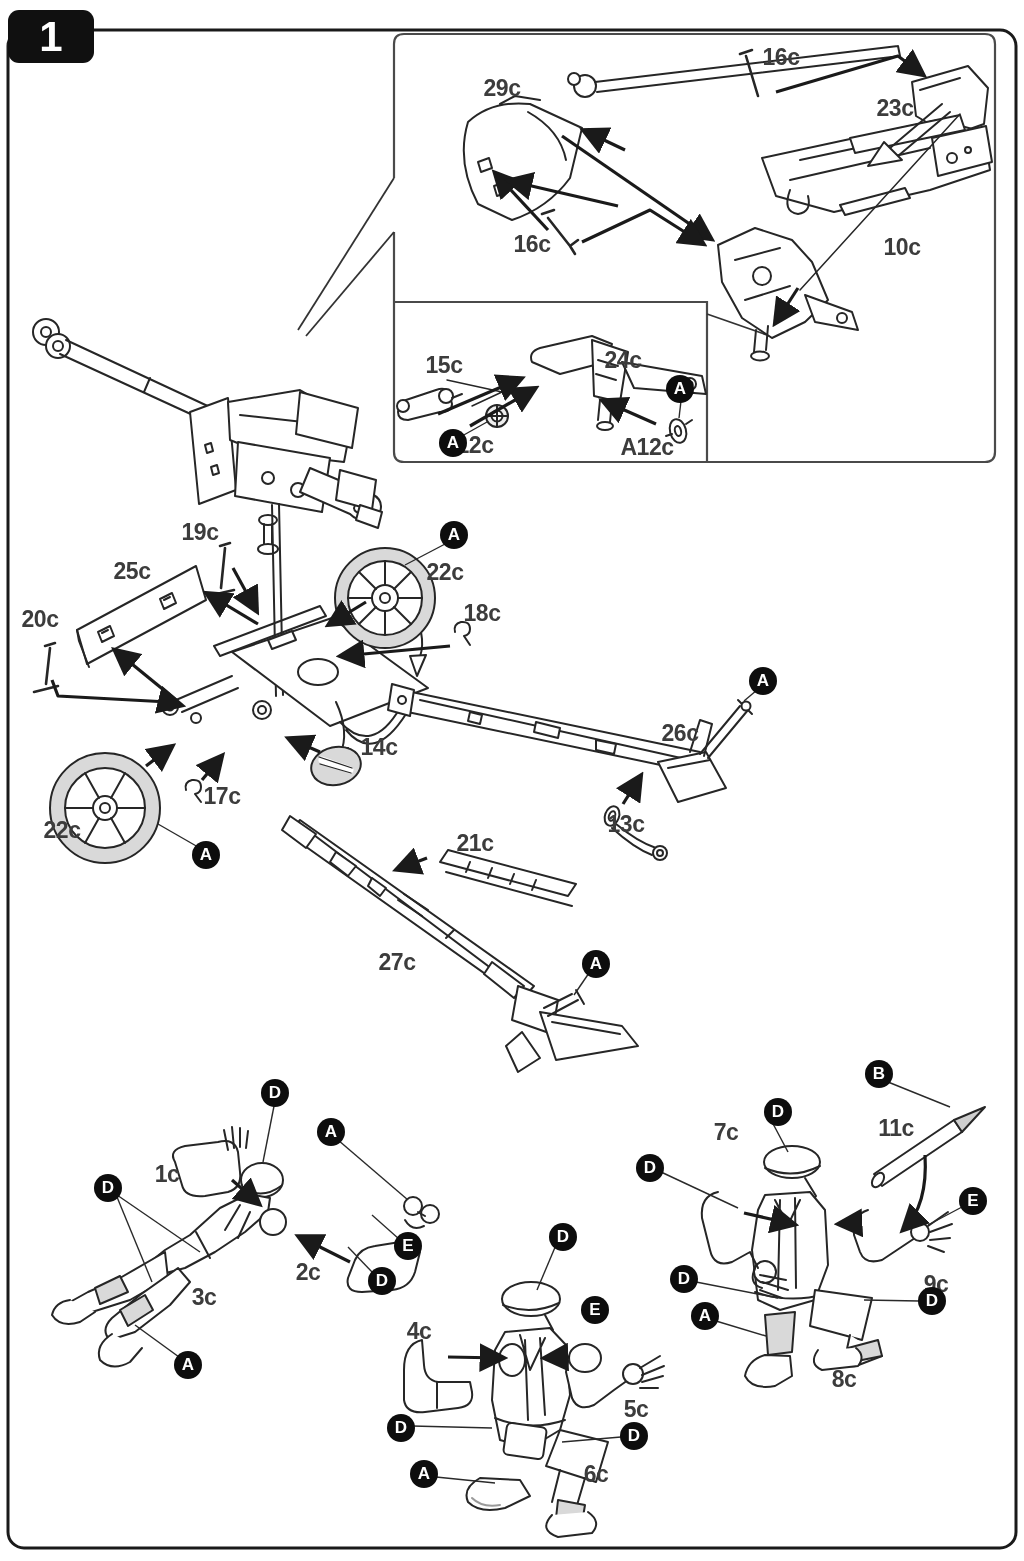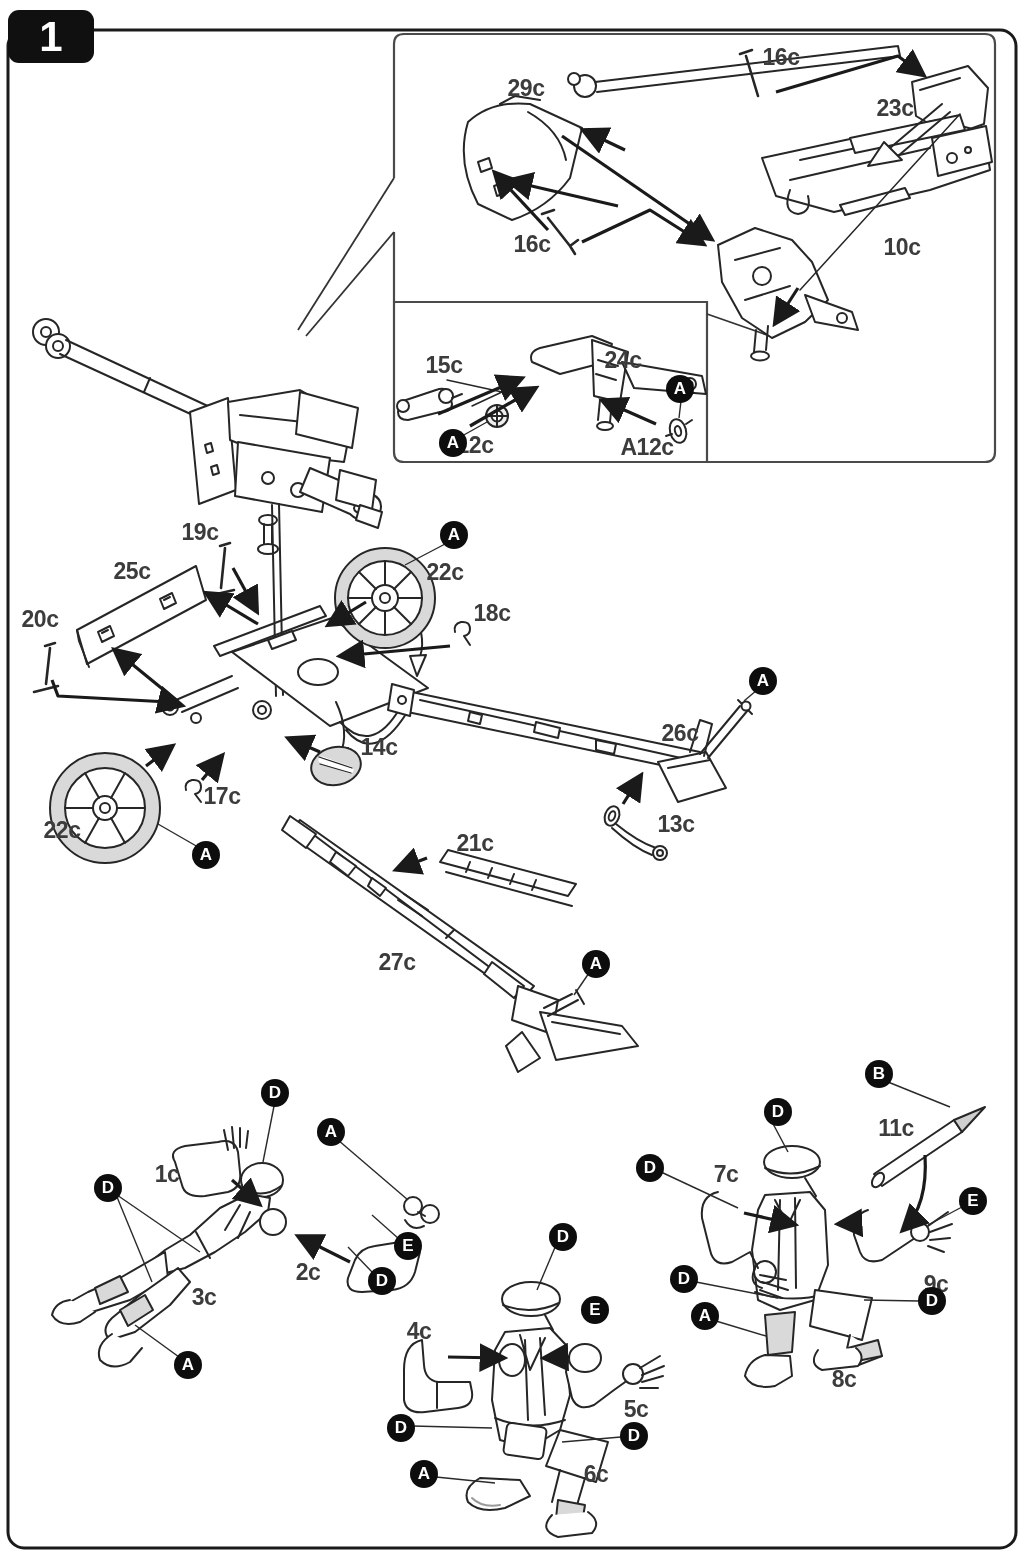--- a/index.html
+++ b/index.html
@@ -383,47 +383,47 @@
     <path d="M919,1301 L864,1300"></path>
     <path d="M962,1207 L928,1225"></path>
     <path d="M399,1239 L372,1215"></path>
   </g>
 </svg>
 
 <div class="stepbadge">1</div>
 
 <div>
   <div class="plabel" style="left:781px;top:57px">16c</div>
-  <div class="plabel" style="left:526px;top:88px">29c</div>
+  <div class="plabel" style="left:502px;top:88px">29c</div>
   <div class="plabel" style="left:895px;top:108px">23c</div>
   <div class="plabel" style="left:902px;top:247px">10c</div>
   <div class="plabel" style="left:532px;top:244px">16c</div>
   <div class="plabel" style="left:444px;top:365px">15c</div>
   <div class="plabel" style="left:623px;top:360px">24c</div>
   <div class="plabel" style="left:475px;top:445px">12c</div>
   <div class="plabel" style="left:647px;top:447px">A12c</div>
   <div class="plabel" style="left:200px;top:532px">19c</div>
   <div class="plabel" style="left:132px;top:571px">25c</div>
   <div class="plabel" style="left:40px;top:619px">20c</div>
   <div class="plabel" style="left:445px;top:572px">22c</div>
-  <div class="plabel" style="left:492px;top:613px">18c</div>
+  <div class="plabel" style="left:482px;top:613px">18c</div>
   <div class="plabel" style="left:379px;top:747px">14c</div>
   <div class="plabel" style="left:222px;top:796px">17c</div>
   <div class="plabel" style="left:62px;top:830px">22c</div>
   <div class="plabel" style="left:680px;top:733px">26c</div>
-  <div class="plabel" style="left:676px;top:824px">13c</div>
+  <div class="plabel" style="left:626px;top:824px">13c</div>
   <div class="plabel" style="left:475px;top:843px">21c</div>
   <div class="plabel" style="left:397px;top:962px">27c</div>
   <div class="plabel" style="left:167px;top:1174px">1c</div>
   <div class="plabel" style="left:308px;top:1272px">2c</div>
   <div class="plabel" style="left:204px;top:1297px">3c</div>
   <div class="plabel" style="left:419px;top:1331px">4c</div>
   <div class="plabel" style="left:636px;top:1409px">5c</div>
   <div class="plabel" style="left:596px;top:1474px">6c</div>
-  <div class="plabel" style="left:726px;top:1174px">7c</div>
+  <div class="plabel" style="left:726px;top:1132px">7c</div>
   <div class="plabel" style="left:844px;top:1379px">8c</div>
   <div class="plabel" style="left:936px;top:1284px">9c</div>
   <div class="plabel" style="left:896px;top:1128px">11c</div>
 </div>
 
 <div>
   <div class="badge" style="left:453px;top:443px">A</div>
   <div class="badge" style="left:680px;top:389px">A</div>
   <div class="badge" style="left:454px;top:535px">A</div>
   <div class="badge" style="left:206px;top:855px">A</div>

